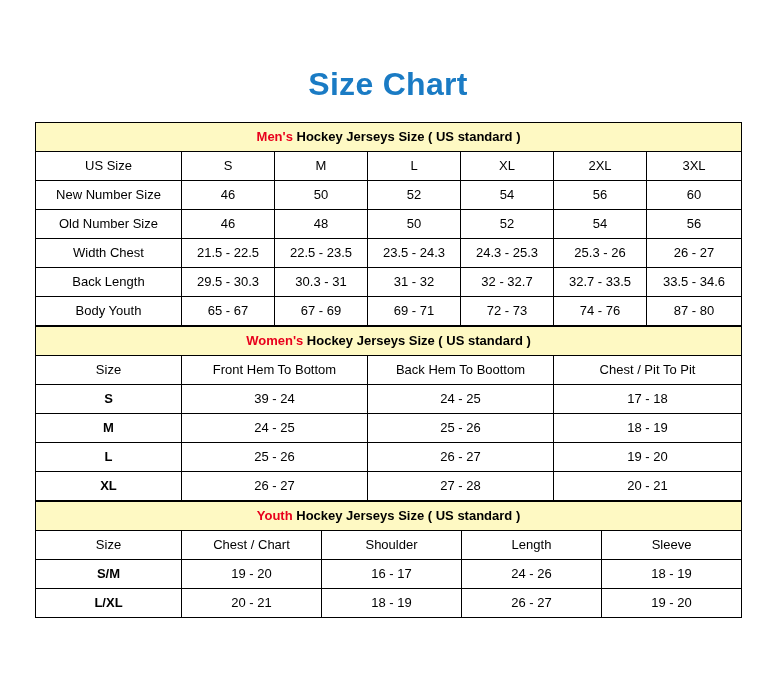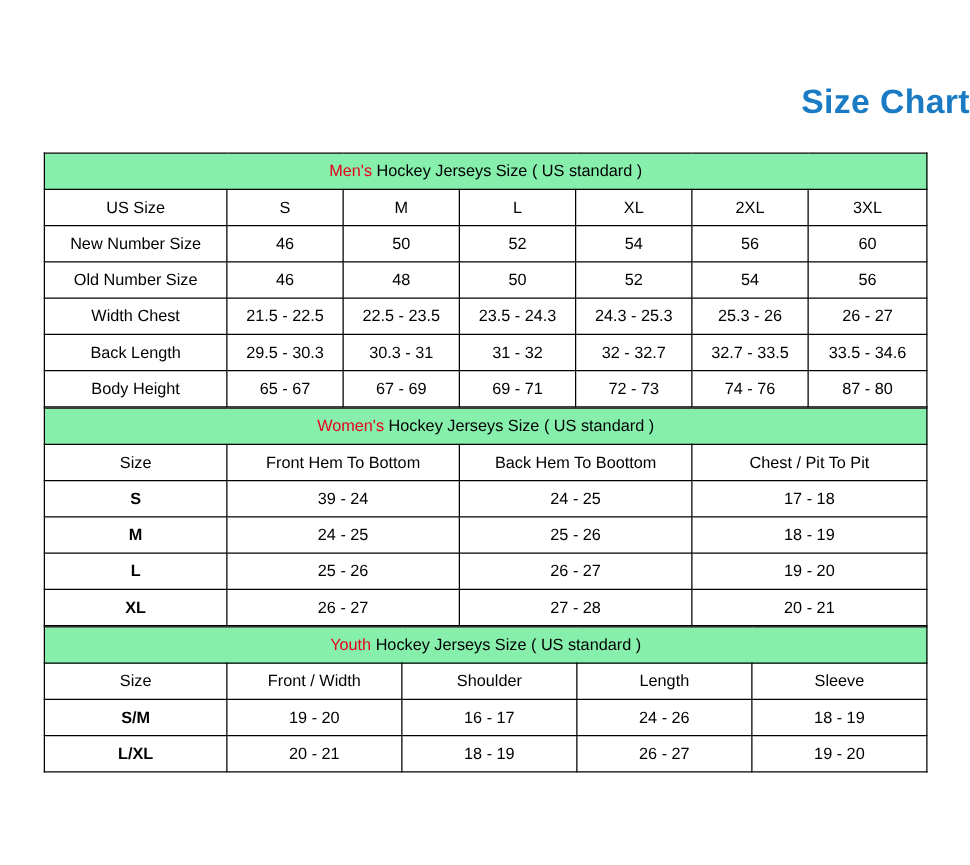--- a/index.html
+++ b/index.html
@@ -14,23 +14,23 @@
     color: #000000;
     overflow: hidden;
   }
   .page {
     width: 776px;
     height: 692px;
     position: relative;
     box-sizing: border-box;
   }
   .title {
-    text-align: right;
+    text-align: center;
     color: #1a7bc4;
-    font-size: 27px;
+    font-size: 32px;
     font-weight: bold;
     letter-spacing: 0.3px;
     margin: 0;
     padding-top: 68px;
     line-height: 1;
   }
   .chart-wrap {
     position: absolute;
     left: 35px;
     top: 122px;
@@ -44,22 +44,22 @@
   table.size-table td {
     border: 1px solid #000000;
     text-align: center;
     vertical-align: middle;
     font-size: 13px;
     padding: 0;
     height: 28px;
     line-height: 1.05;
   }
   .section-head td {
-    background: #86efac;
-    font-weight: normal;
+    background: #fef9c3;
+    font-weight: bold;
     font-size: 14.5px;
     height: 33px;
   }
   .section-head .accent {
     color: #e8001c;
   }
   .colhead td {
     font-weight: normal;
   }
   .rowlabel {
@@ -131,21 +131,21 @@
         <tr>
           <td class="rowlabel">Back Length</td>
           <td>29.5 - 30.3</td>
           <td>30.3 - 31</td>
           <td>31 - 32</td>
           <td>32 - 32.7</td>
           <td>32.7 - 33.5</td>
           <td>33.5 - 34.6</td>
         </tr>
         <tr>
-          <td class="rowlabel">Body Height</td>
+          <td class="rowlabel">Body Youth</td>
           <td>65 - 67</td>
           <td>67 - 69</td>
           <td>69 - 71</td>
           <td>72 - 73</td>
           <td>74 - 76</td>
           <td>87 - 80</td>
         </tr>
       </tbody>
     </table>
 
@@ -200,21 +200,21 @@
           <col style="width:140px">
           <col style="width:140px">
           <col style="width:140px">
       </colgroup>
       <tbody>
         <tr class="section-head">
           <td colspan="5"><span class="accent">Youth</span><span> Hockey Jerseys Size ( US standard )</span></td>
         </tr>
         <tr class="colhead">
           <td>Size</td>
-          <td>Front / Width</td>
+          <td>Chest / Chart</td>
           <td>Shoulder</td>
           <td>Length</td>
           <td>Sleeve</td>
         </tr>
         <tr>
           <td class="bold-cell">S/M</td>
           <td>19 - 20</td>
           <td>16 - 17</td>
           <td>24 - 26</td>
           <td>18 - 19</td>

